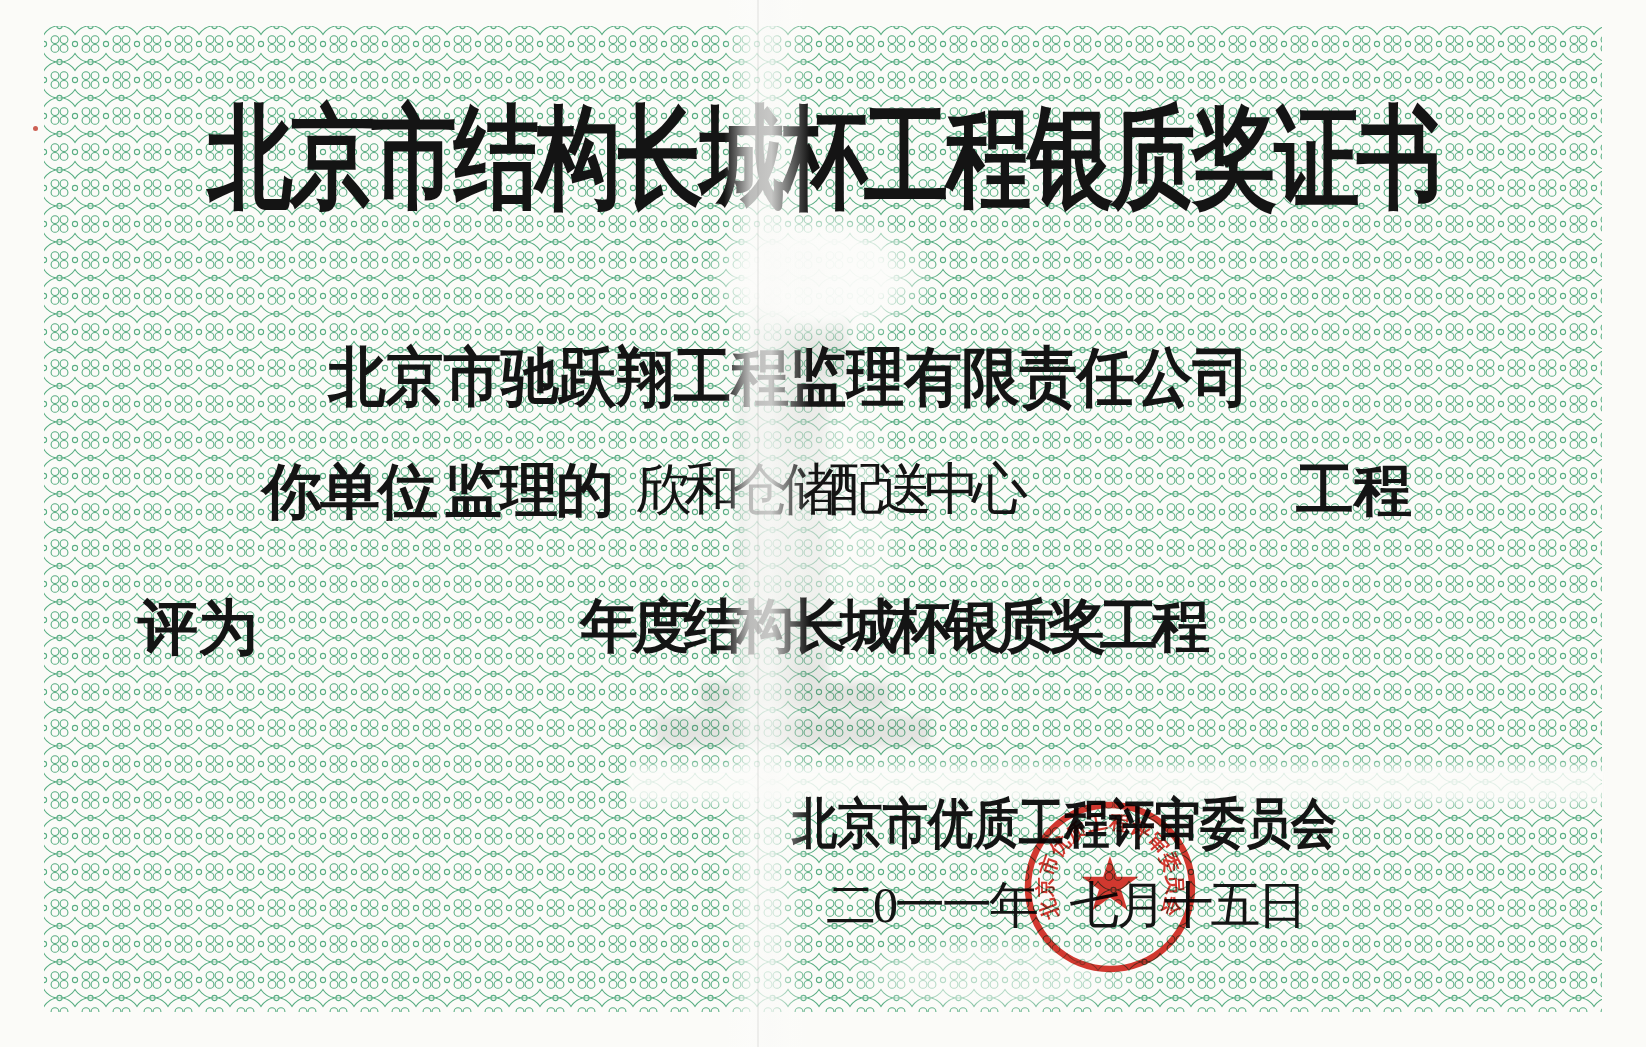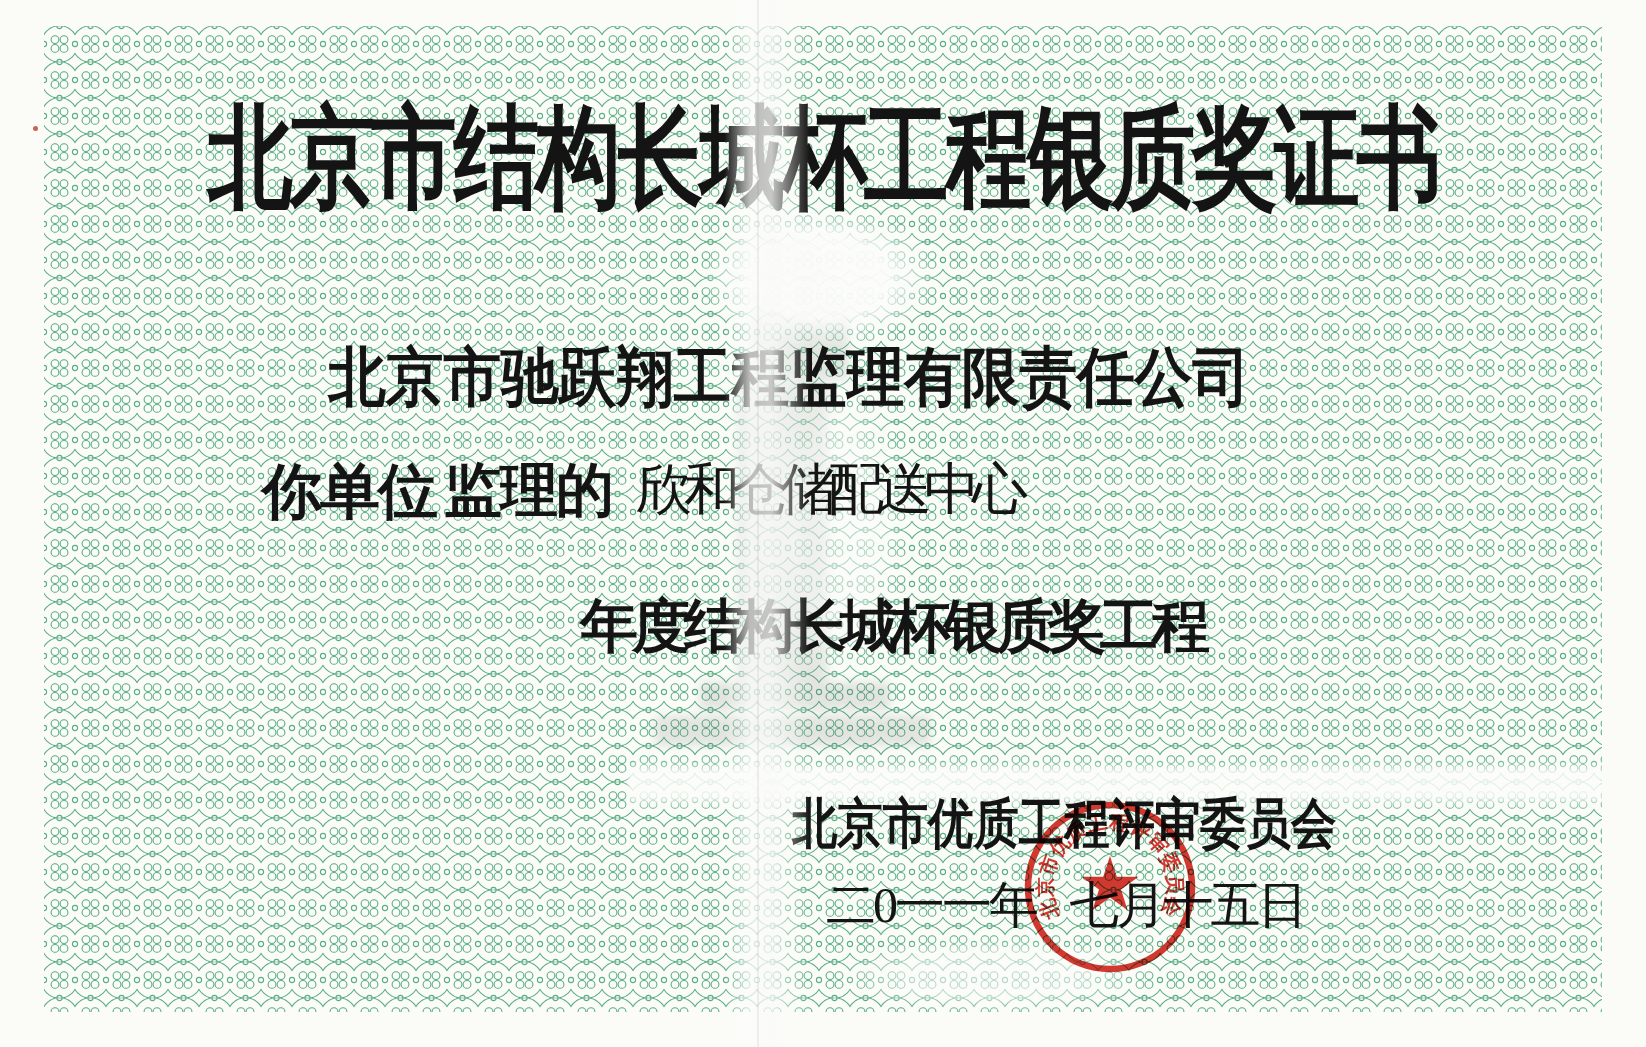--- a/index.html
+++ b/index.html
@@ -92,21 +92,23 @@
   <div class="abs artifact blob z1" style="left:830px;top:935px;width:330px;height:80px;opacity:.6;"></div>
   <div class="abs artifact speck z1" style="left:33px;top:126px;"></div>
 
   <h1 class="abs ink title z2" style="margin:0;">北京市结构长城杯工程银质奖证书</h1>
 
   <div class="abs ink company z2">北京市驰跃翔工程监理有限责任公司</div>
 
   <div class="abs ink l3 supervised serifbold z2">监理的</div>
   <div class="abs ink l3 unit-prefix sansbold z2">你单位</div>
   <div class="abs ink l3 project serifreg z2">欣和仓储配送中心</div>
+  <div class="abs ink l3 proj-suffix sansbold z2">工程</div>
 
+  <div class="abs ink l4 award-verb sansbold z2">评为</div>
   <div class="abs ink l4 award-title sansbold z2">年度结构长城杯银质奖工程</div>
 
 
   <div class="abs ink issuer serifbold z2">北京市优质工程评审委员会</div>
   <div class="abs ink date serifreg z2">二0一一年 七月十五日</div>
 
   <div class="abs artifact fold z3"></div>
   <div class="abs artifact crease-line z3"></div>
 
   <svg class="abs seal-svg z4" viewBox="0 0 1646 1047">

